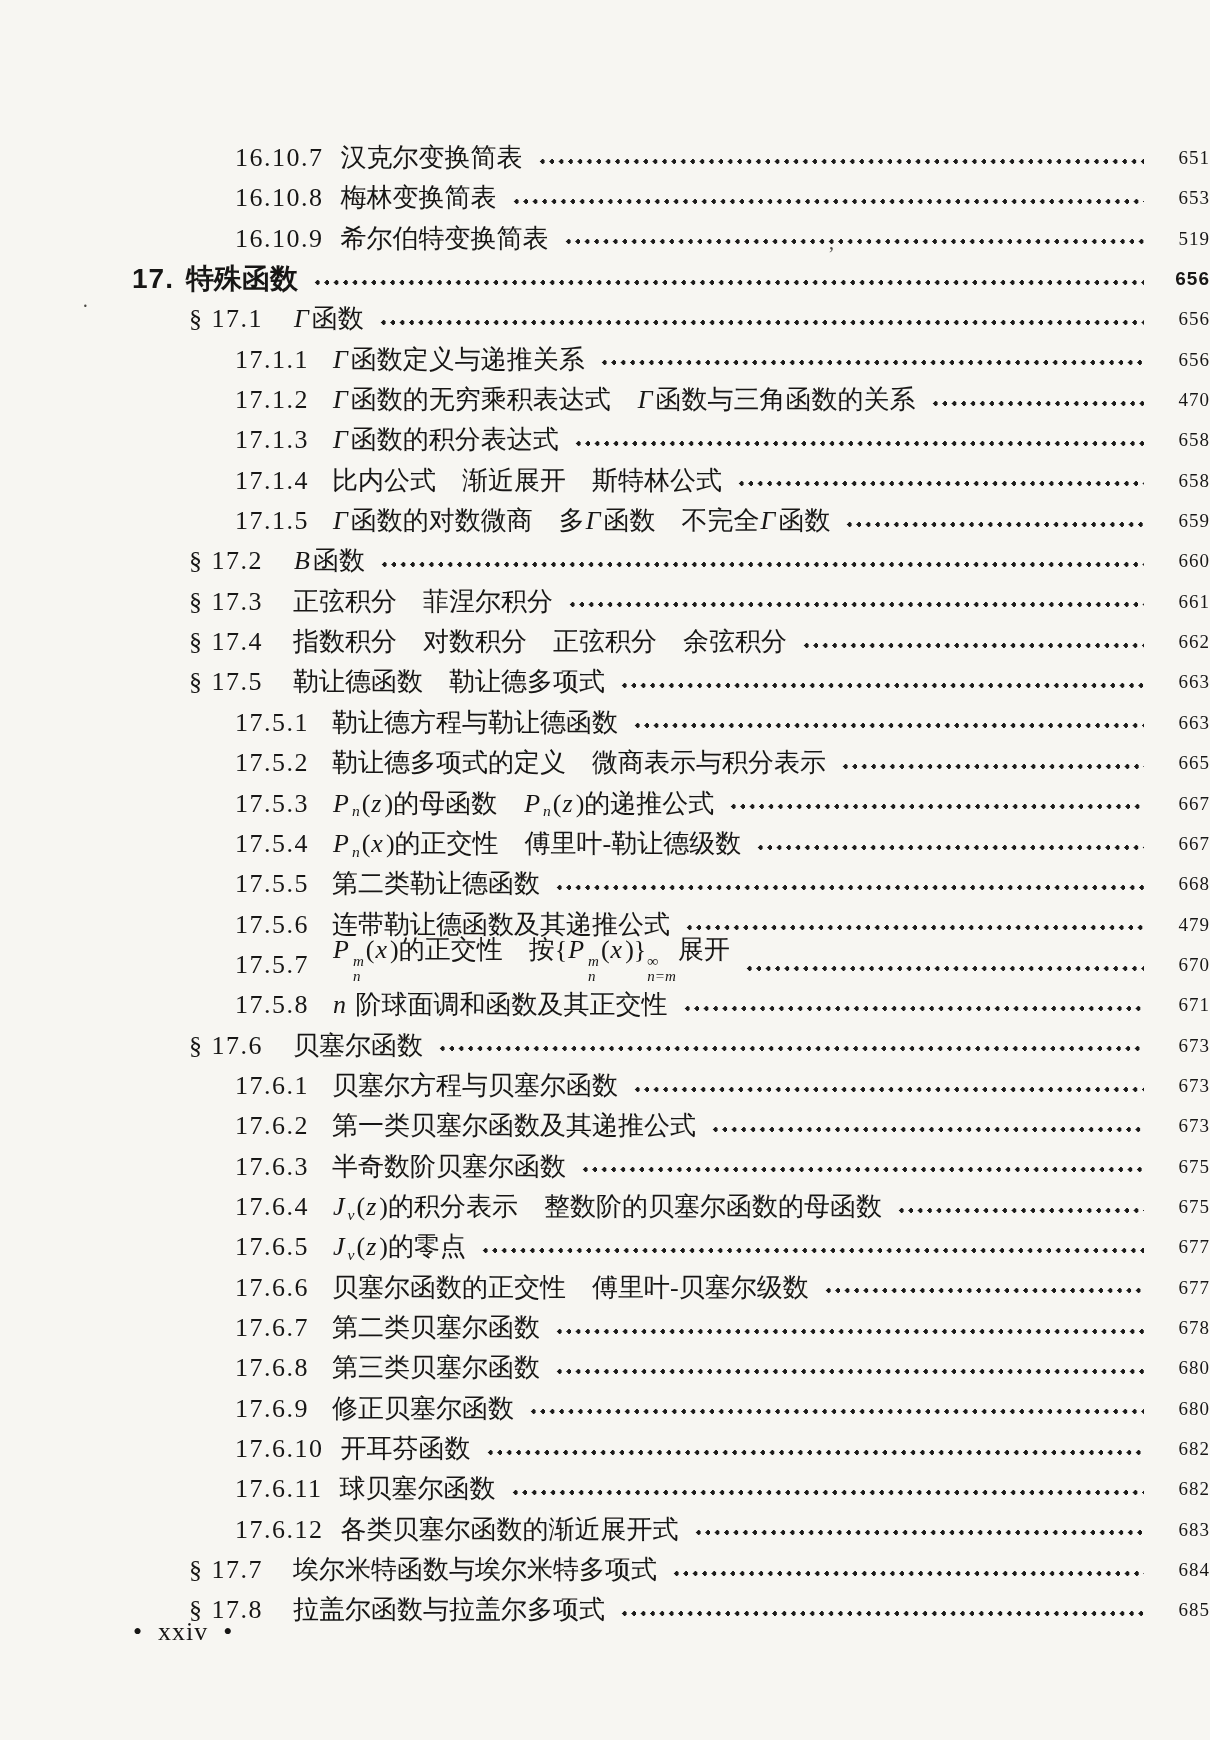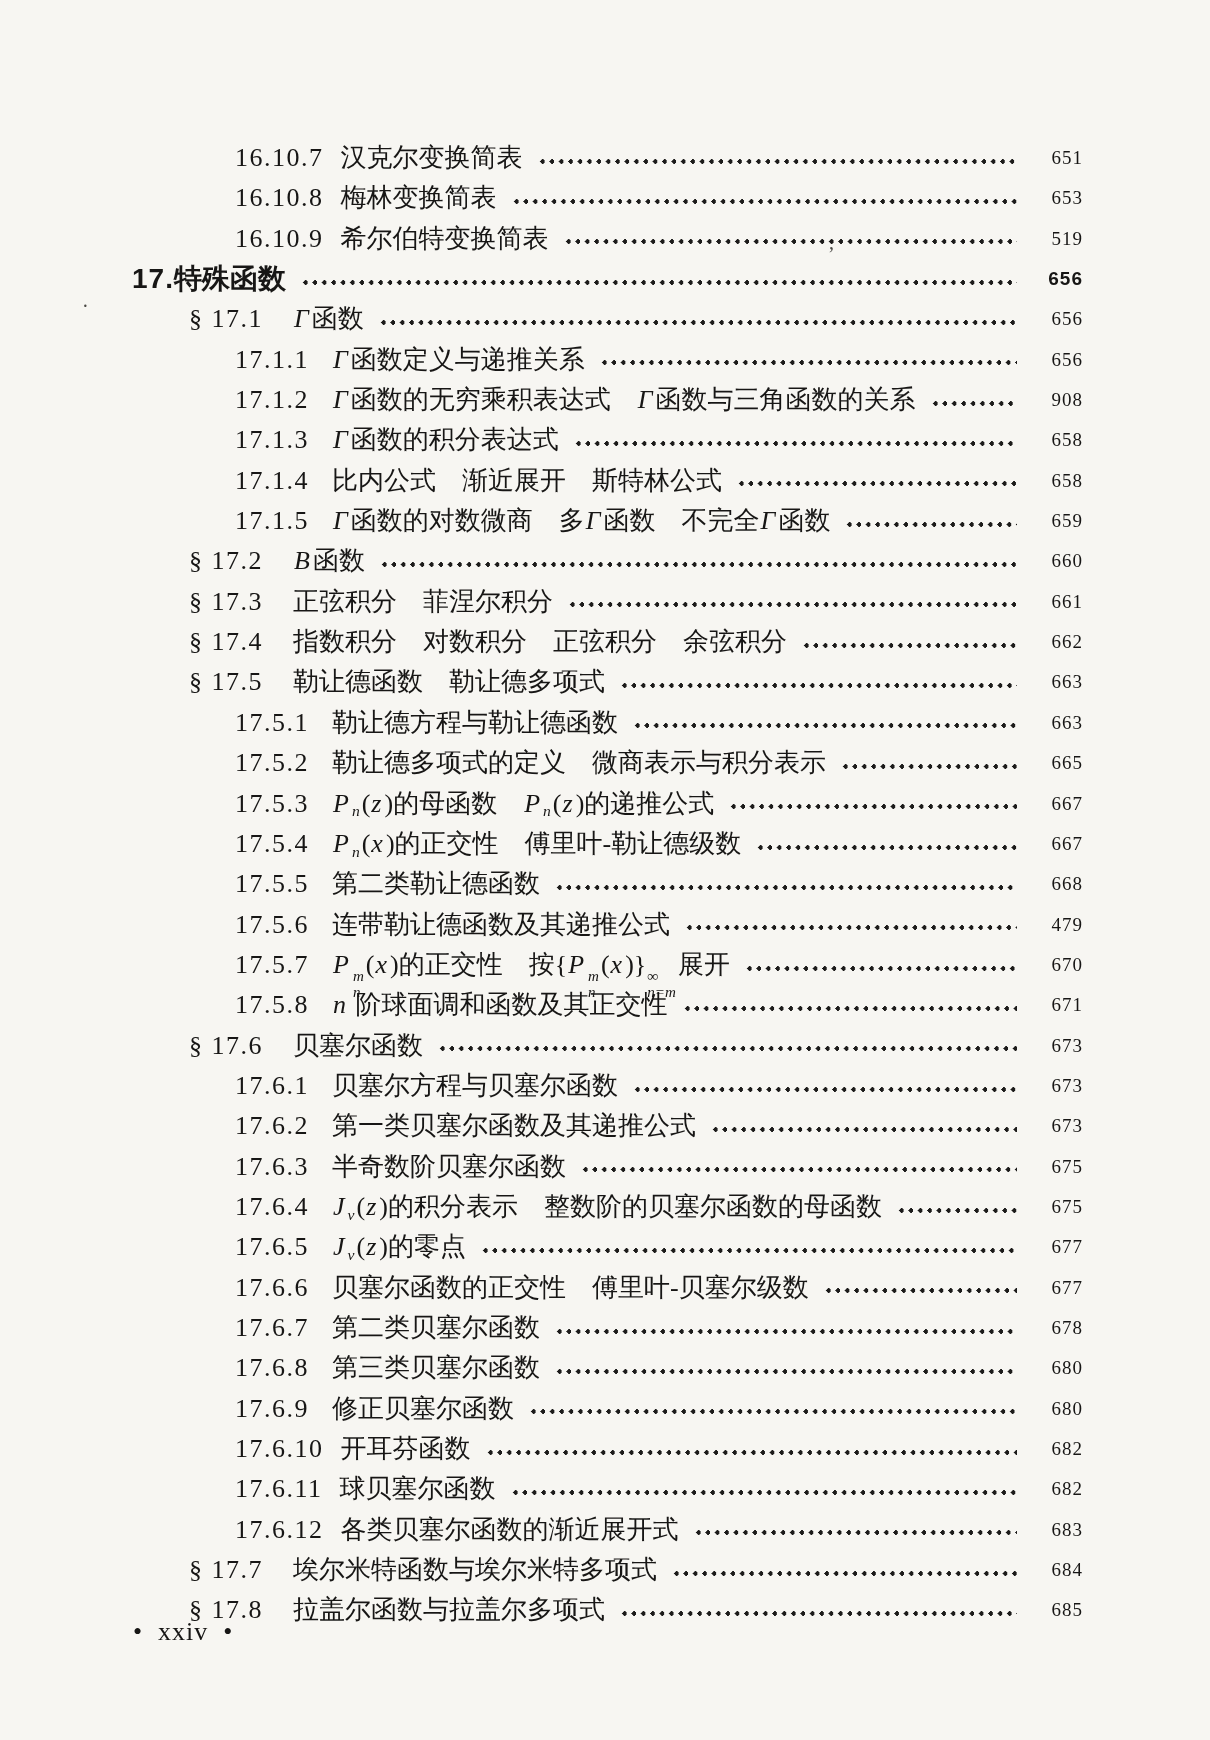--- a/index.html
+++ b/index.html
@@ -20,40 +20,39 @@
     inset: 0;
   }
   .toc {
     position: absolute;
     left: 0;
     top: 138px;
     right: 0;
   }
   .row {
     display: flex;
-    align-items: flex-start;
+    align-items: flex-end;
     height: 40.35px;
     line-height: 40.35px;
-    padding-right: 127px;
     font-size: 26px;
     white-space: pre;
   }
   .row.lv0 {
     padding-left: 132px;
     font-weight: 700;
     font-size: 28px;
     font-family: "Liberation Sans", "DejaVu Sans", sans-serif;
   }
   .row.lv1 { padding-left: 189px; }
   .row.lv2 { padding-left: 235px; }
   .num {
     letter-spacing: 1.5px;
     flex: 0 0 auto;
   }
-  .lv0 .num { letter-spacing: 1px; }
+  .lv0 .num { margin-right: 12px; letter-spacing: 1px; }
   .lv1 .num { margin-right: 22px; min-width: 82px; }
   .lv2 .num { margin-right: 17px; min-width: 80px; }
   .title {
     flex: 0 0 auto;
   }
   .leader {
     flex: 1 1 auto;
     align-self: center;
     height: 9px;
     margin: 0 14px 0 15px;
@@ -113,21 +112,21 @@
 <body>
 
 <div class="page">
   <div class="toc">
       <div class="row lv2"><span class="num">16.10.7</span><span class="title">汉克尔变换简表</span><span class="leader"></span><span class="pg">651</span></div>
       <div class="row lv2"><span class="num">16.10.8</span><span class="title">梅林变换简表</span><span class="leader"></span><span class="pg">653</span></div>
       <div class="row lv2"><span class="num">16.10.9</span><span class="title">希尔伯特变换简表</span><span class="leader"></span><span class="pg">519</span></div>
       <div class="row lv0"><span class="num">17.</span><span class="title">特殊函数</span><span class="leader"></span><span class="pg">656</span></div>
       <div class="row lv1"><span class="num">§ 17.1</span><span class="title"><span class="mi">Γ</span>函数</span><span class="leader"></span><span class="pg">656</span></div>
       <div class="row lv2"><span class="num">17.1.1</span><span class="title"><span class="mi">Γ</span>函数定义与递推关系</span><span class="leader"></span><span class="pg">656</span></div>
-      <div class="row lv2"><span class="num">17.1.2</span><span class="title"><span class="mi">Γ</span>函数的无穷乘积表达式　<span class="mi">Γ</span>函数与三角函数的关系</span><span class="leader"></span><span class="pg">908</span></div>
+      <div class="row lv2"><span class="num">17.1.2</span><span class="title"><span class="mi">Γ</span>函数的无穷乘积表达式　<span class="mi">Γ</span>函数与三角函数的关系</span><span class="leader"></span><span class="pg">470</span></div>
       <div class="row lv2"><span class="num">17.1.3</span><span class="title"><span class="mi">Γ</span>函数的积分表达式</span><span class="leader"></span><span class="pg">658</span></div>
       <div class="row lv2"><span class="num">17.1.4</span><span class="title">比内公式　渐近展开　斯特林公式</span><span class="leader"></span><span class="pg">658</span></div>
       <div class="row lv2"><span class="num">17.1.5</span><span class="title"><span class="mi">Γ</span>函数的对数微商　多<span class="mi">Γ</span>函数　不完全<span class="mi">Γ</span>函数</span><span class="leader"></span><span class="pg">659</span></div>
       <div class="row lv1"><span class="num">§ 17.2</span><span class="title"><span class="mi">B</span>函数</span><span class="leader"></span><span class="pg">660</span></div>
       <div class="row lv1"><span class="num">§ 17.3</span><span class="title">正弦积分　菲涅尔积分</span><span class="leader"></span><span class="pg">661</span></div>
       <div class="row lv1"><span class="num">§ 17.4</span><span class="title">指数积分　对数积分　正弦积分　余弦积分</span><span class="leader"></span><span class="pg">662</span></div>
       <div class="row lv1"><span class="num">§ 17.5</span><span class="title">勒让德函数　勒让德多项式</span><span class="leader"></span><span class="pg">663</span></div>
       <div class="row lv2"><span class="num">17.5.1</span><span class="title">勒让德方程与勒让德函数</span><span class="leader"></span><span class="pg">663</span></div>
       <div class="row lv2"><span class="num">17.5.2</span><span class="title">勒让德多项式的定义　微商表示与积分表示</span><span class="leader"></span><span class="pg">665</span></div>
       <div class="row lv2"><span class="num">17.5.3</span><span class="title"><span class="mi">P</span><sub class="mi">n</sub>(<span class="mi">z</span>)的母函数　<span class="mi">P</span><sub class="mi">n</sub>(<span class="mi">z</span>)的递推公式</span><span class="leader"></span><span class="pg">667</span></div>

